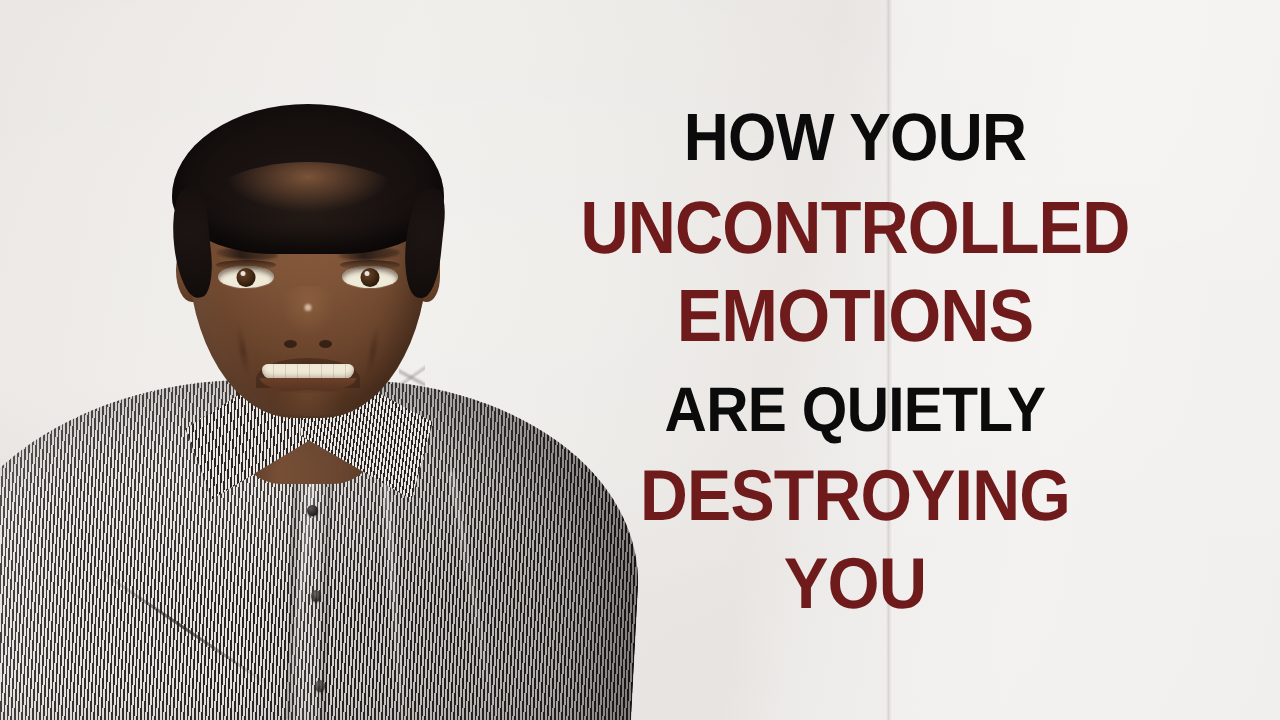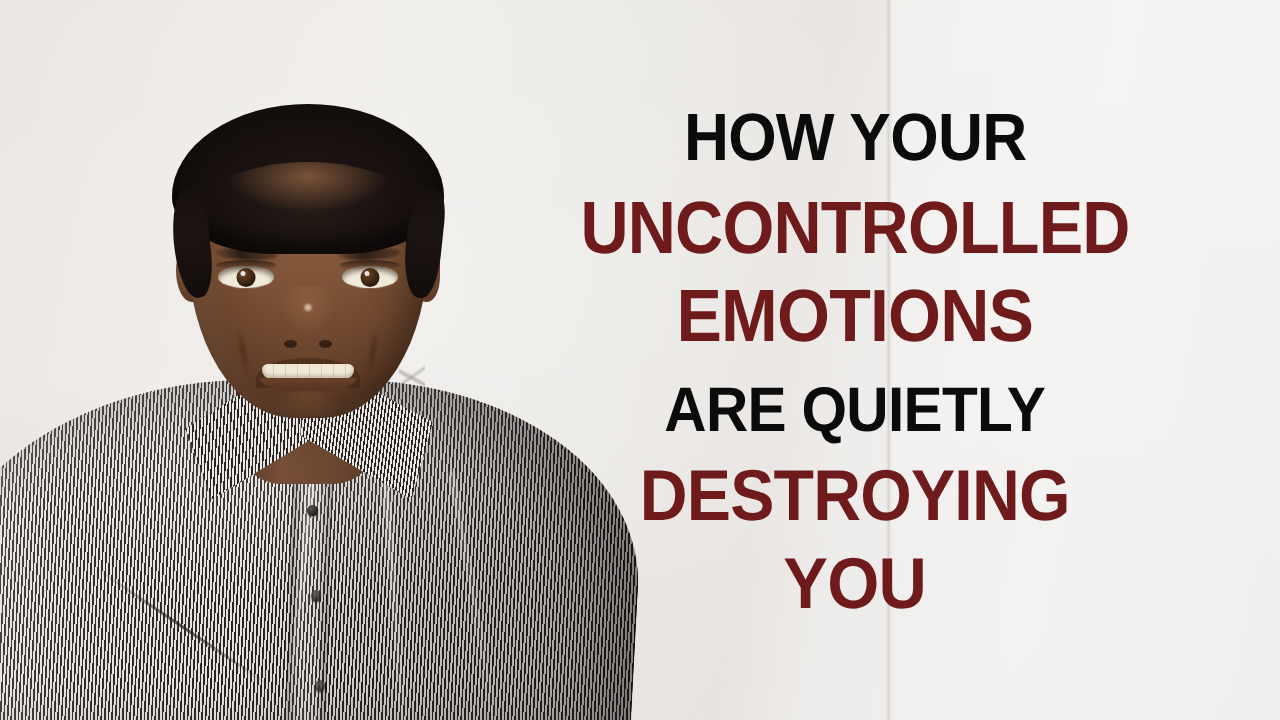--- a/index.html
+++ b/index.html
@@ -368,21 +368,20 @@
   
   .title-block {
     position: absolute;
     left: 440px;
     top: 0;
     width: 830px;
     height: 720px;
     display: flex;
     flex-direction: column;
     justify-content: center;
-    align-items: center;
     gap: 0;
     pointer-events: none;
   }
   .tline {
     display: block;
     text-align: center;
     white-space: nowrap;
     font-family: "Liberation Sans", sans-serif;
     font-weight: 700;
     letter-spacing: -0.012em;

